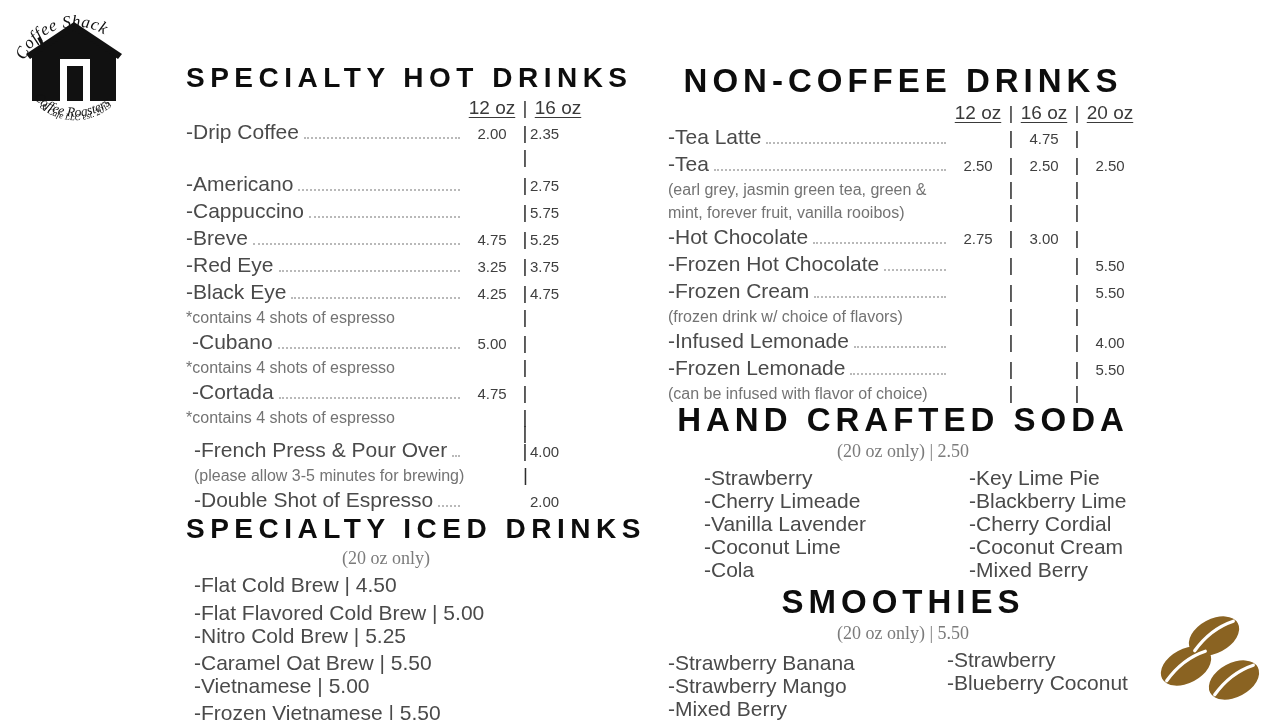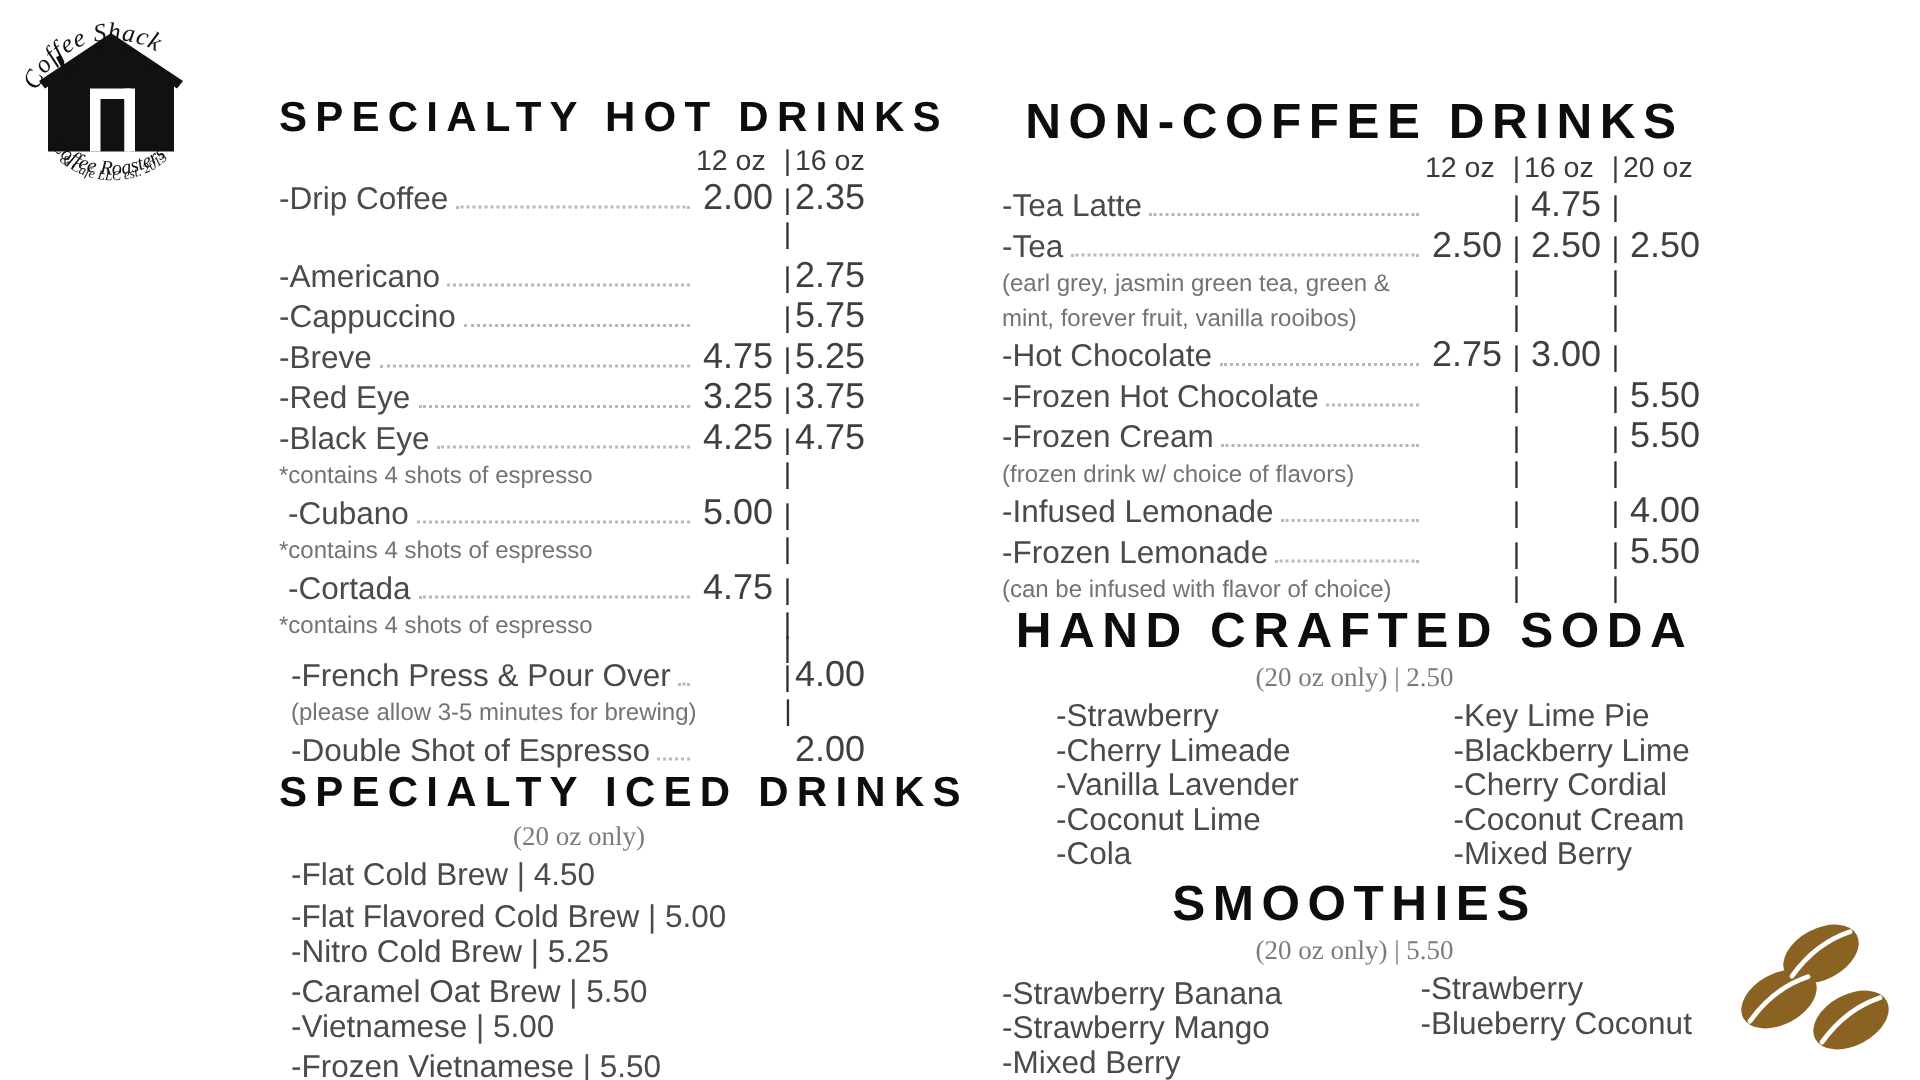--- a/index.html
+++ b/index.html
@@ -44,21 +44,22 @@
     display:flex;
     justify-content:flex-end;
     align-items:flex-end;
     font-size:19px;
     color:#3a3a3a;
     height:22px;
     margin-top:4px;
   }
   .price-head .ph {
     width:56px;
-    text-align:left;
+    text-align:center;
+    text-decoration:underline;
     text-underline-offset:3px;
   }
   .price-head .sep { width:10px; text-align:center; }
 
   
   .row {
     display:flex;
     align-items:baseline;
     font-size:21px;
     line-height:25px;
@@ -70,21 +71,21 @@
     flex:1 1 auto;
     border-bottom:2px dotted #b9b9b9;
     margin:0 4px 5px 5px;
     min-width:6px;
     height:1px;
   }
   .row .pr {
     width:56px;
     text-align:center;
     flex:0 0 56px;
-    font-size:24px;
+    font-size:15px;
     color:#3f3f3f;
   }
   .row .bar {
     width:10px;
     flex:0 0 10px;
     text-align:center;
     color:#2e2e2e;
     font-size:19px;
   }
   .note {

